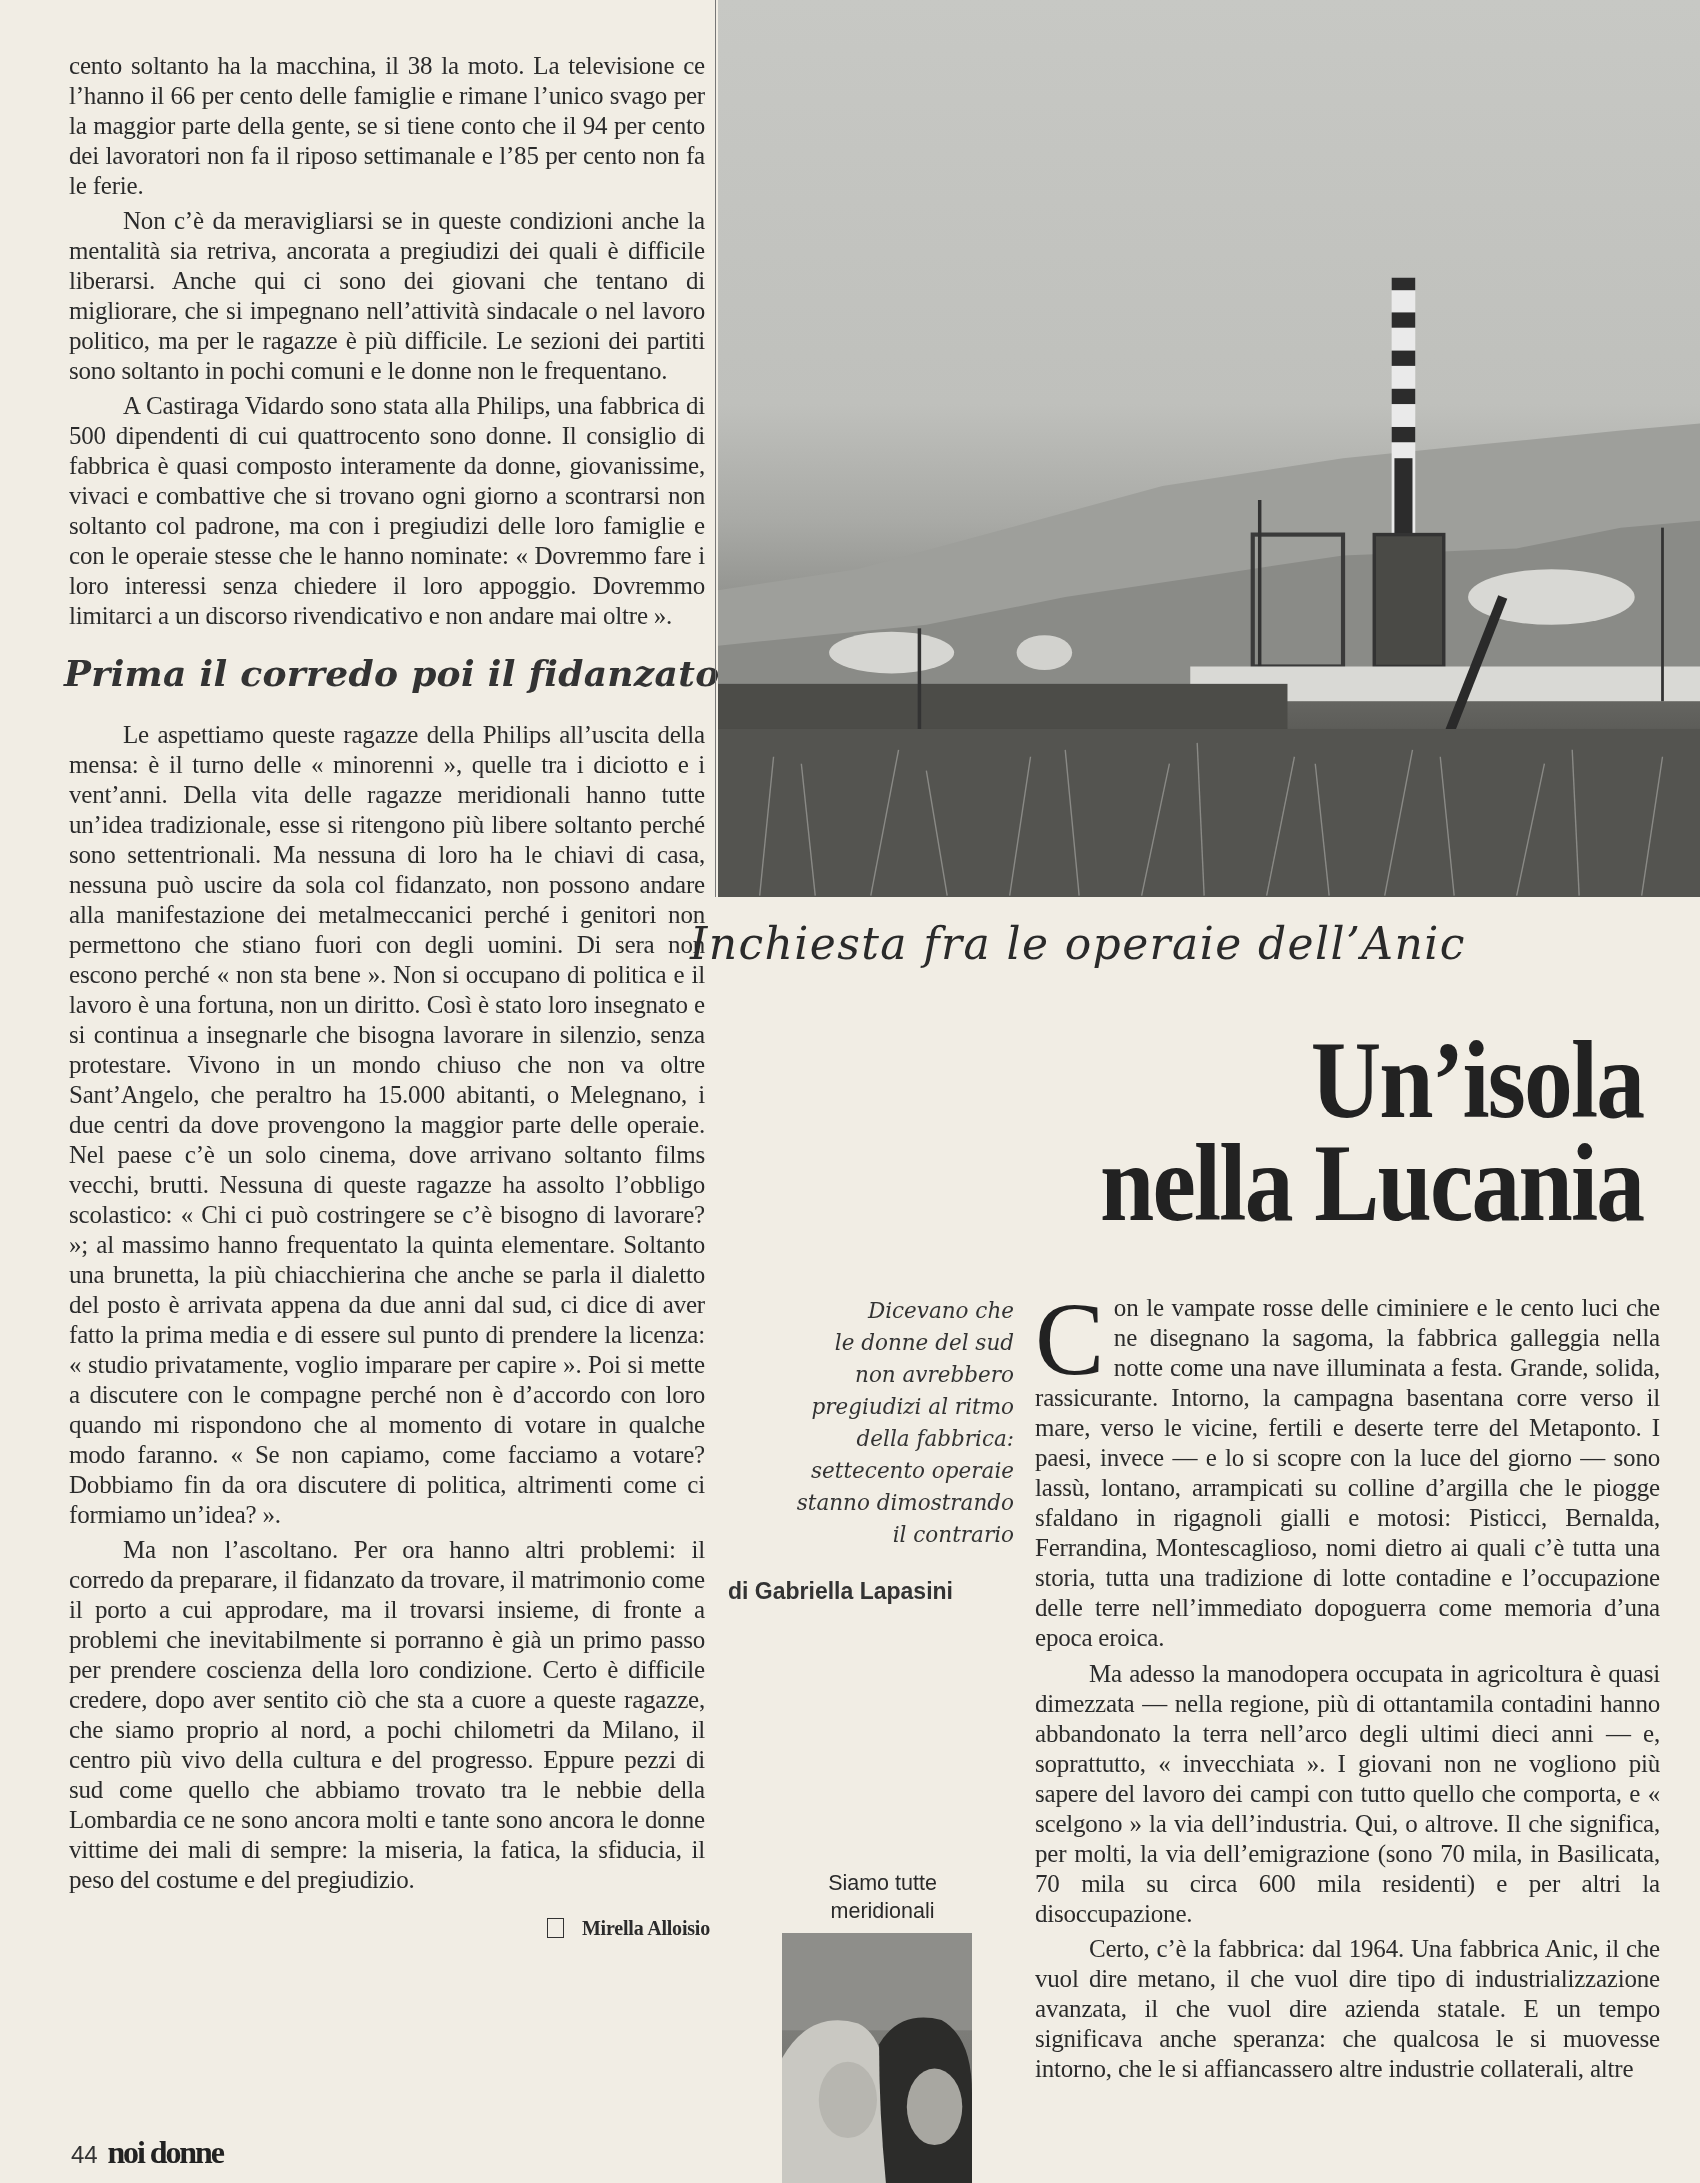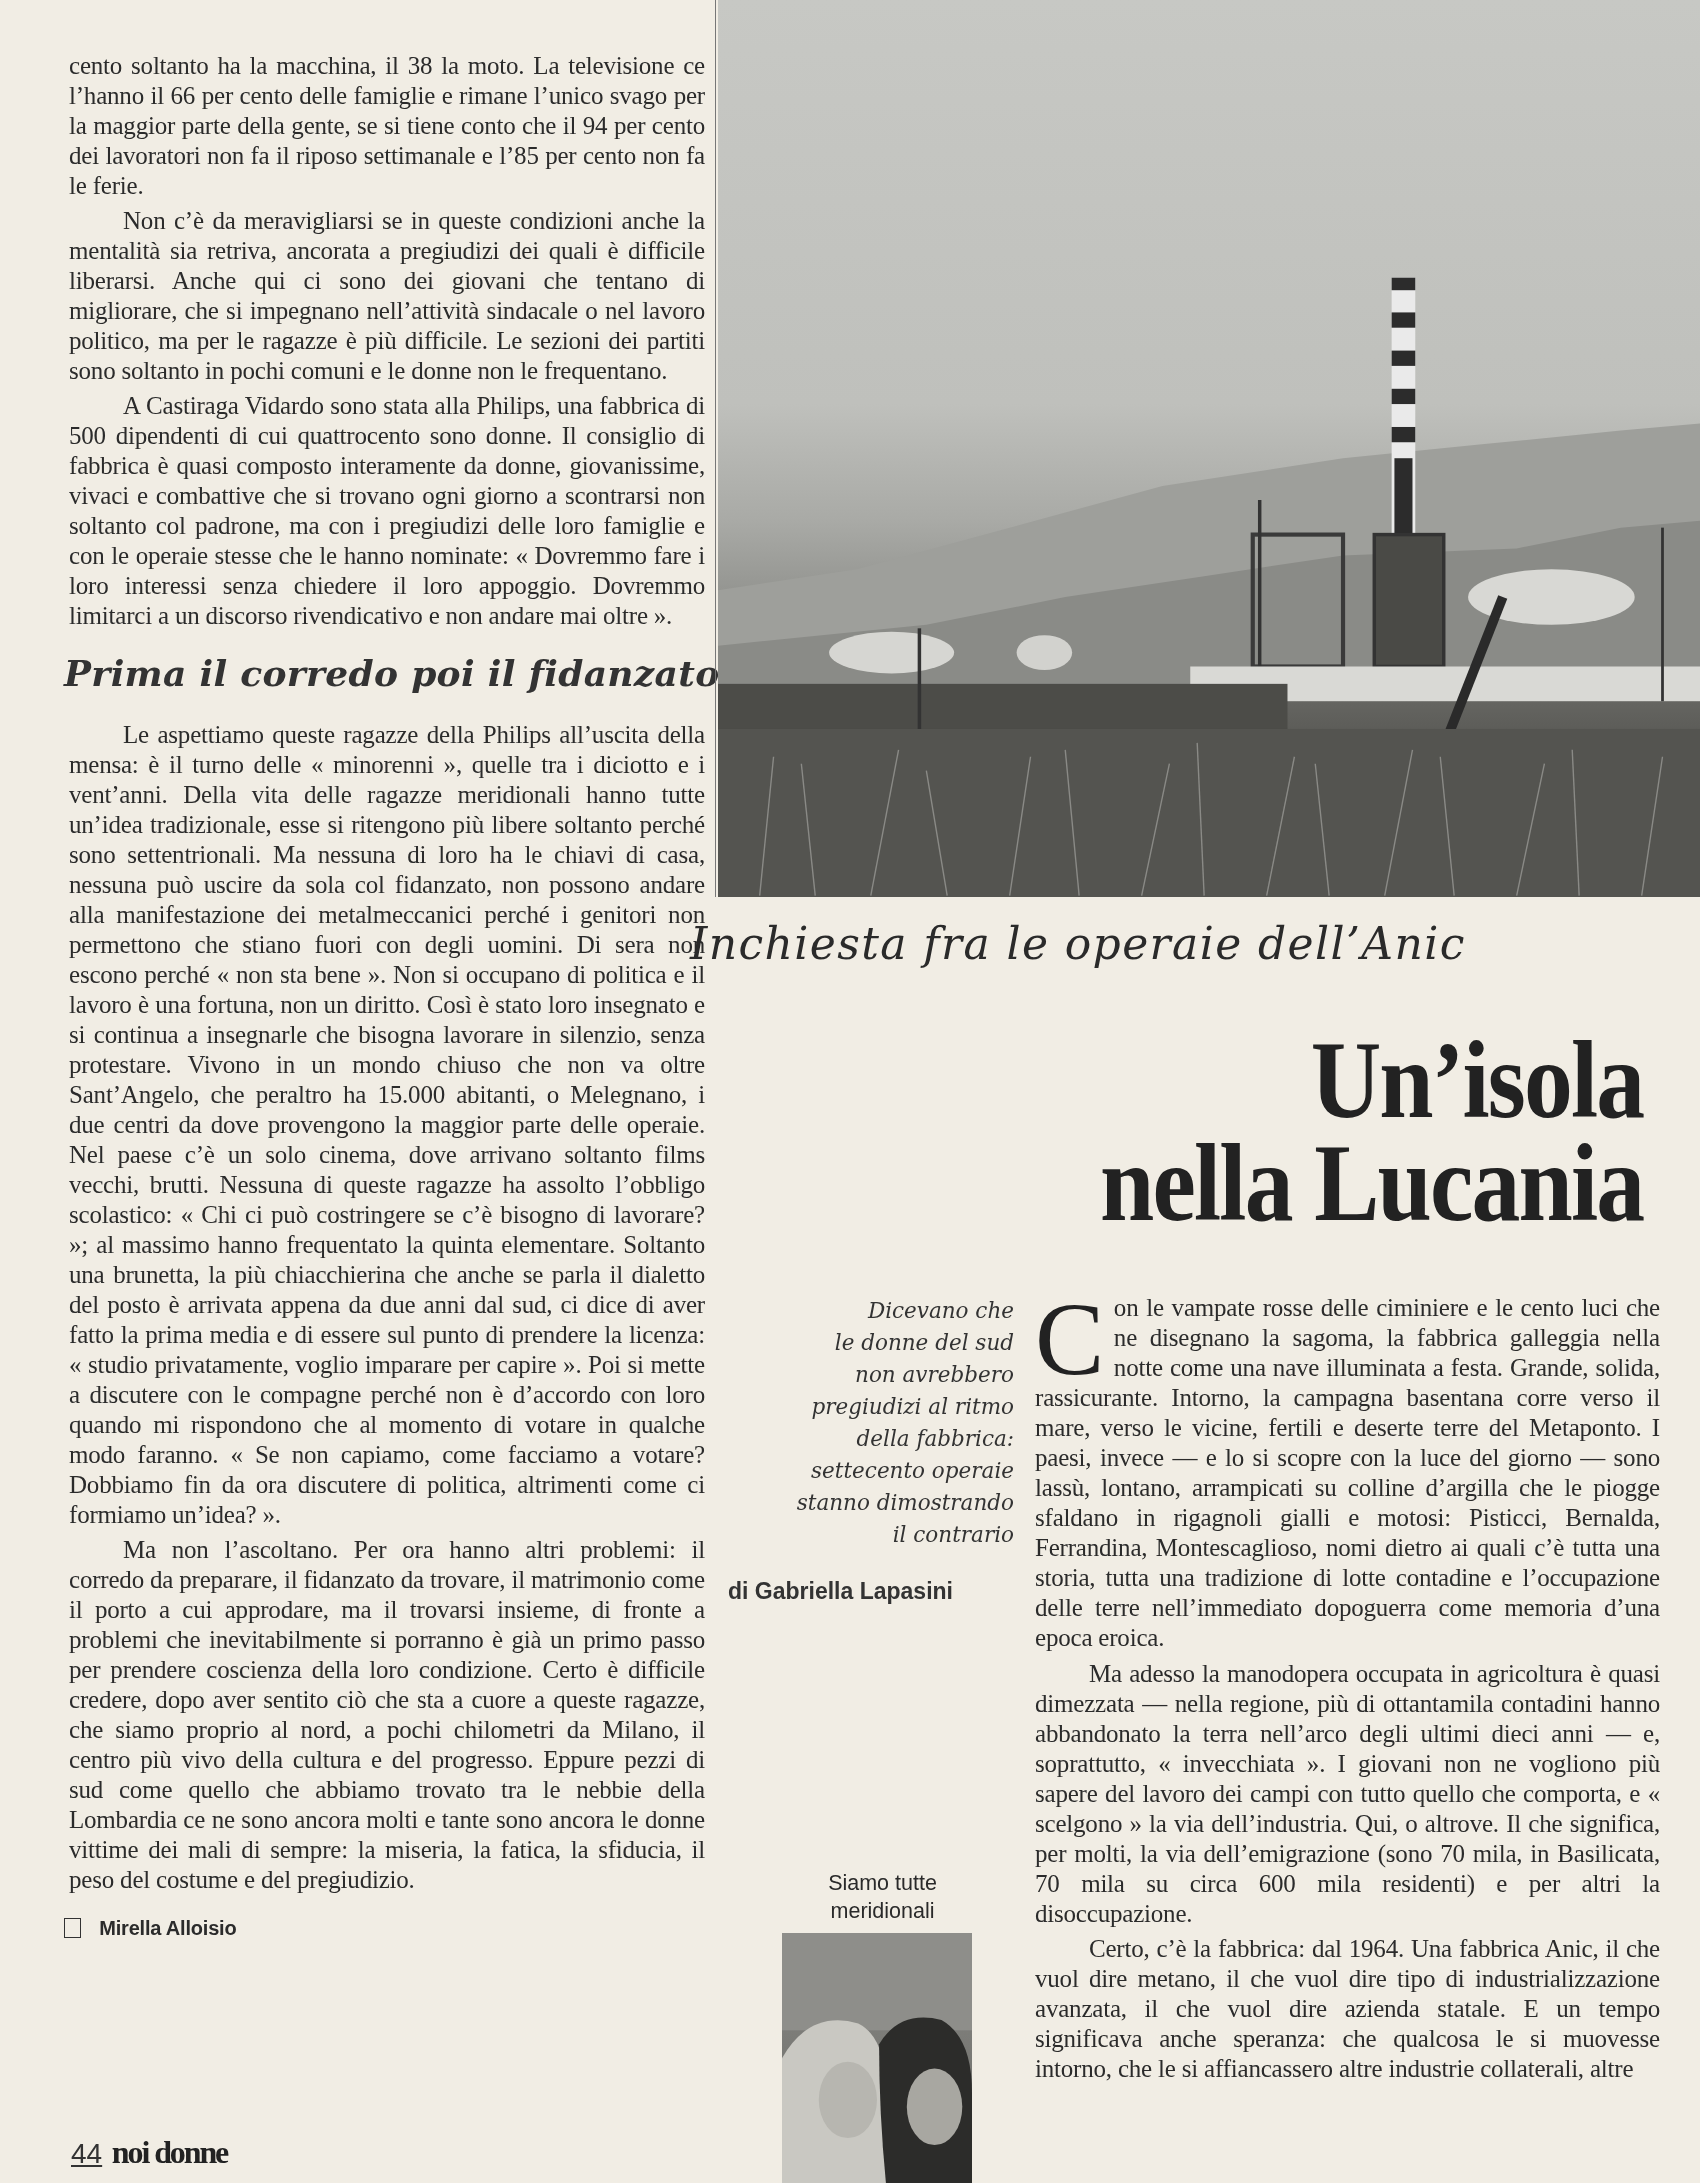--- a/index.html
+++ b/index.html
@@ -16,28 +16,28 @@
     }
     .col-left p { margin: 5px; text-indent: 0; }
     .col-left p.indent { text-indent: 54px; }
     .col-left p + p { margin-top: 4.2px; }
     .subhead {
       font-family: "DejaVu Serif", serif; font-style: italic; font-weight: bold;
       font-size: 36px; line-height: 42px; margin: 21px 0 26.4px 0; color: #333;
       letter-spacing: 0.3px; white-space: nowrap;
     }
     .signature {
-      text-align: right; font-family: Liberation Sans, sans-serif; font-weight: bold;
-      font-size: 20px; margin-top: 18px; display: flex; align-items: center; gap: 18px;
+      text-align: right; font-family: Liberation Serif, serif; font-weight: bold;
+      font-size: 20px; margin-top: 18px; display: flex; justify-content: flex-end; align-items: center; gap: 18px;
     }
     .sig-box { width: 15.3px; height: 18px; border: 1.4px solid #333; display: inline-block; }
     .footer {
       position: absolute; left: 71px; top: 2134px; display: flex; align-items: baseline; gap: 9.7px;
     }
-    .page-num { font-family: "Liberation Sans", sans-serif; font-size: 28px; color: #333; text-decoration: underline; }
+    .page-num { font-family: "Liberation Sans", sans-serif; font-size: 24px; color: #333; }
     .mag-logo { font-family: "Liberation Serif", serif; font-weight: bold; font-size: 32px; letter-spacing: -2.1px; color: #222; }
 
     .photo-main {
       position: absolute; left: 718px; top: 0; width: 982px; height: 897px;
       background: linear-gradient(#c7c8c4 0%, #bfc0bc 45%, #a9aaa6 58%, #8f908c 68%, #6f6f6b 74%, #5b5b57 82%, #4a4a46 100%);
       overflow: hidden;
     }
     .photo-main svg { position: absolute; left: 0; top: 0; width: 100%; height: 100%; }
 
     .kicker {

